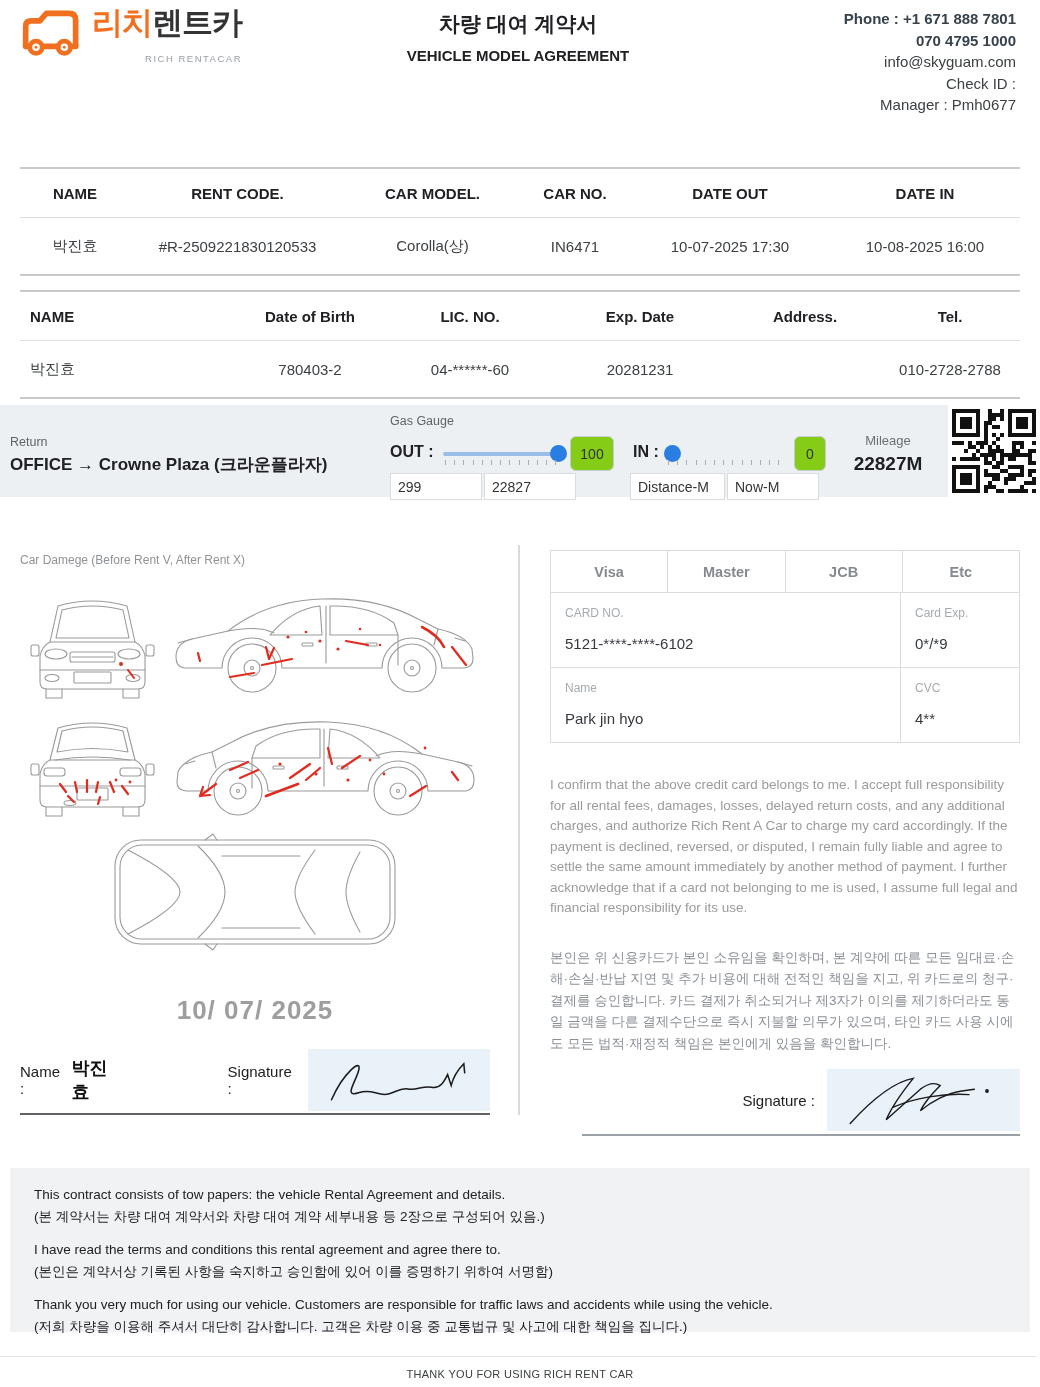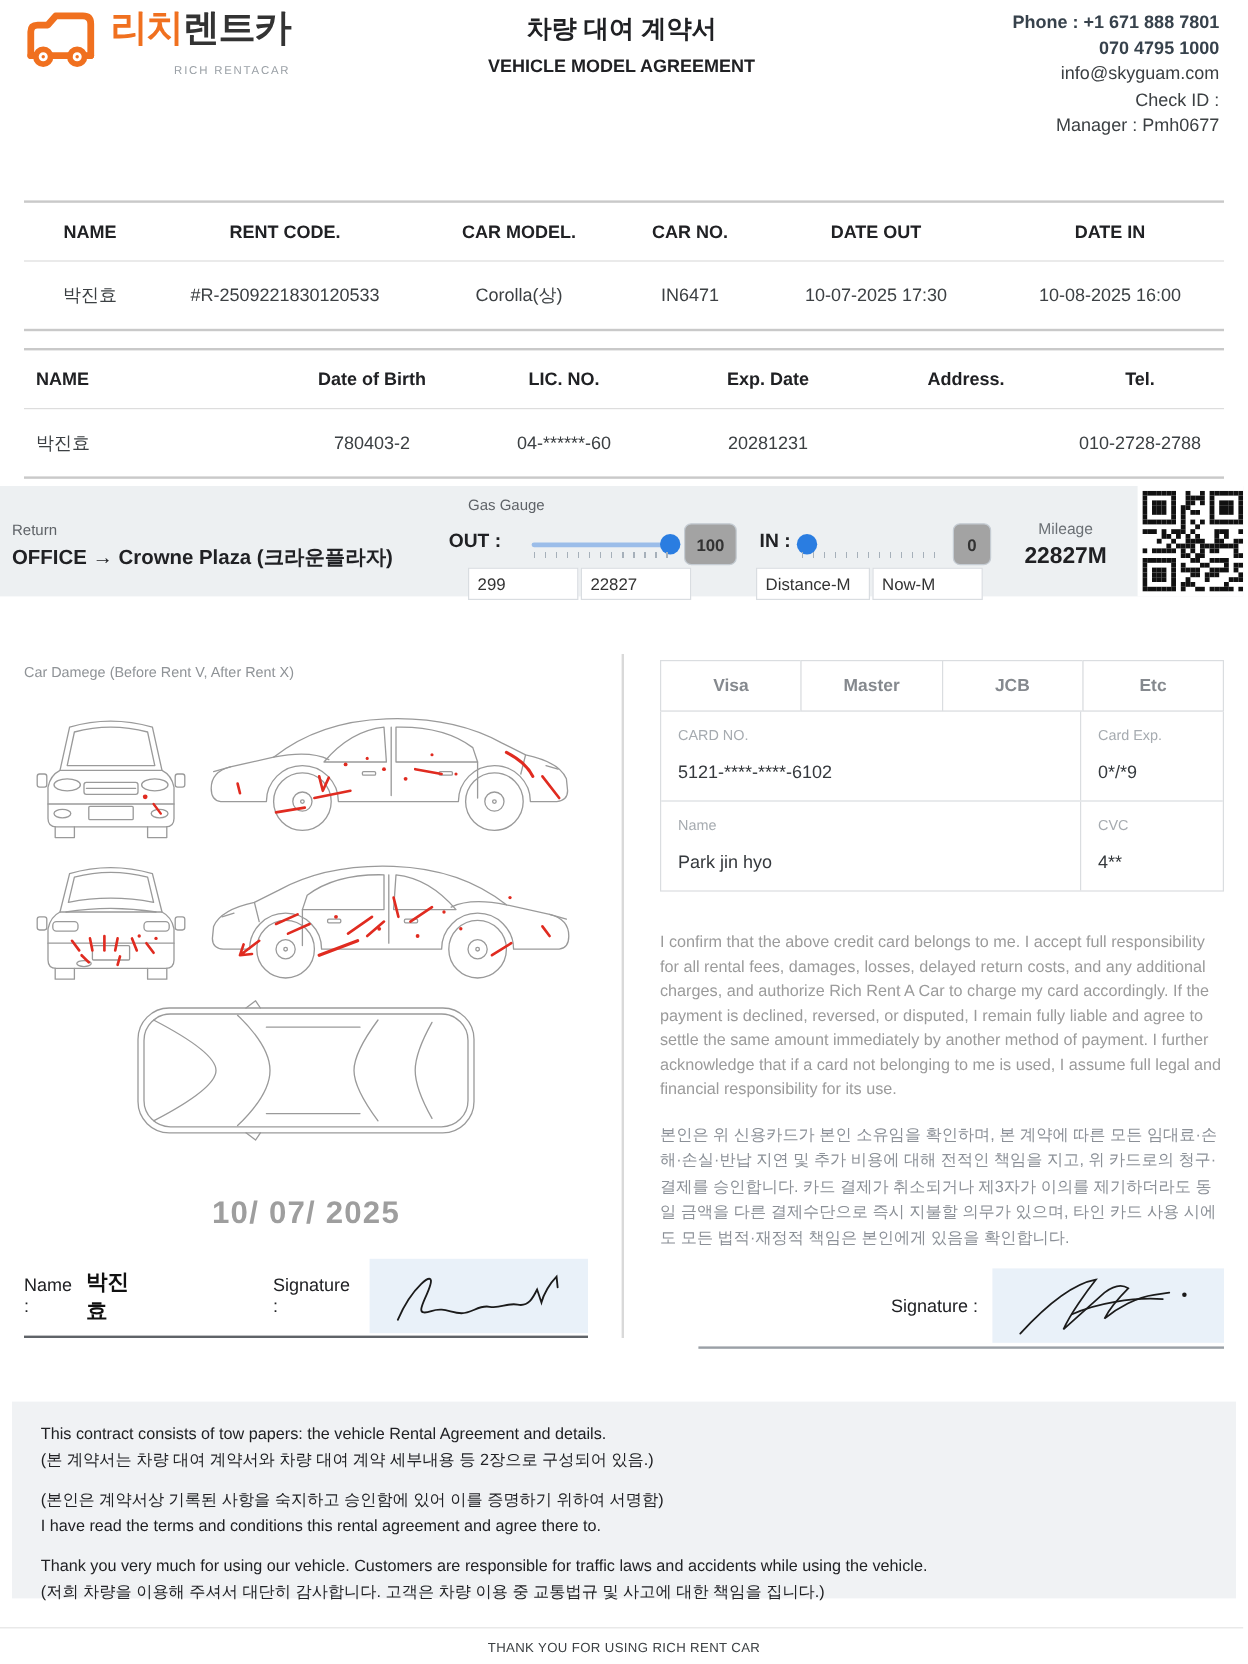--- a/index.html
+++ b/index.html
@@ -28,21 +28,21 @@
   .ret-label{position:absolute;left:10px;top:30px;font-size:12.5px;color:#5f6368;}
   .ret-value{position:absolute;left:10px;top:48px;font-size:17px;font-weight:bold;color:#202124;}
   .gas-label{position:absolute;left:390px;top:9px;font-size:12.5px;color:#5f6368;}
   .io-label{position:absolute;top:38px;font-size:16px;font-weight:bold;color:#202124;}
   .slider{position:absolute;top:40px;height:20px;}
   .fill{position:absolute;top:7px;left:0;height:4px;border-radius:2px;background:#9bbde9;}
   .thumb{position:absolute;top:0;width:17px;height:17px;border-radius:50%;background:#2a7de1;}
   .ticks{position:absolute;top:15px;left:2px;right:2px;height:5px;
          background:repeating-linear-gradient(to right,#a6b0ba 0,#a6b0ba 1px,transparent 1px,transparent 9.2px);}
   .vbox{position:absolute;top:31px;width:42px;height:33px;border:1px solid #c5ccd3;border-radius:6px;
-        background:#a3a3a3;font-weight:bold;font-size:14px;color:#333;display:flex;align-items:center;justify-content:center;}
+        background:#84cc16;font-weight:normal;font-size:14px;color:#333;display:flex;align-items:center;justify-content:center;}
   .tin{position:absolute;top:68px;height:25px;border:1px solid #d9dde1;background:#fff;font-size:14px;
        color:#333;padding:0 7px;font-family:inherit;box-sizing:content-box;}
   .mi-label{position:absolute;left:838px;top:28px;width:100px;text-align:center;font-size:13px;color:#6b7075;}
   .mi-value{position:absolute;left:838px;top:48px;width:100px;text-align:center;font-size:19px;font-weight:bold;color:#202124;}
   .qr-box{position:absolute;left:948px;top:0;width:92px;height:92px;background:#fff;display:flex;align-items:center;justify-content:center;}
   
   .main{position:absolute;top:545px;left:0;width:1040px;height:575px;padding-left:43px;}
   .divider{position:absolute;left:518px;top:0;width:2px;height:570px;background:#d9d9d9;}
   .lcol{position:absolute;left:20px;top:0;width:470px;height:575px;}
   .dmg-title{position:absolute;left:0;top:8px;font-size:12px;color:#8f9397;}
@@ -62,21 +62,21 @@
   .tab:first-child{margin-left:0;}
   .cardtbl{border:1px solid #dadde0;margin-top:-1px;}
   .crow{display:flex;border-bottom:1px solid #dadde0;}
   .crow:last-child{border-bottom:none;}
   .ccell{padding:13px 14px 15px 14px;box-sizing:border-box;}
   .ccell.main-c{flex:1;border-right:1px solid #dadde0;}
   .ccell.side-c{width:118px;}
   .clabel{font-size:12px;color:#a6abb0;margin-bottom:15px;}
   .cvalue{font-size:15px;color:#35393d;}
   .para-en{margin-top:32px;color:#9b9b9b;font-size:13.5px;line-height:20.5px;}
-  .para-kr{margin-top:16px;color:#8b9097;font-size:13.5px;line-height:21.5px;}
+  .para-kr{margin-top:28px;color:#8b9097;font-size:13.5px;line-height:21.5px;}
   .sigrow-r{margin-top:12px;margin-left:32px;border-bottom:2px solid #9aa0a6;height:68px;
             display:flex;align-items:center;justify-content:flex-end;gap:12px;}
   
   .notes{position:absolute;top:1168px;left:10px;width:1020px;height:164px;background:#f0f2f4;
          padding:16px 24px;box-sizing:border-box;}
   .note-pair{margin-bottom:11px;font-size:13.5px;line-height:22px;color:#202124;}
   .footline{position:absolute;top:1356px;left:0;width:1040px;border-top:1px solid #e4e4e4;}
   .foot{position:absolute;top:1368px;left:0;width:1040px;text-align:center;font-size:11px;color:#3c4043;letter-spacing:0.3px;}
   svg{display:block;}
 </style>
@@ -172,21 +172,21 @@
     </tr>
   </tbody>
     </table>
 
   <div class="band">
     <div class="ret-label">Return</div>
     <div class="ret-value">OFFICE → Crowne Plaza (크라운플라자)</div>
 
     <div class="gas-label">Gas Gauge</div>
 
-    <div class="io-label" style="left:374px;">OUT :</div>
+    <div class="io-label" style="left:390px;">OUT :</div>
     <div class="slider" style="left:443px;width:122px;">
       <div class="fill" style="width:100%;"></div>
       <div class="thumb" style="right:-2px;"></div>
       <div class="ticks"></div>
     </div>
     <div class="vbox" style="left:570px;">100</div>
 
     <input class="tin" style="left: 390px; width: 76px;" value="299">
     <input class="tin" style="left: 484px; width: 76px;" value="22827">
 
@@ -628,22 +628,22 @@
       </div>
     </div>
   </div>
 
   <div class="notes">
     <div class="note-pair">
       <div>This contract consists of tow papers: the vehicle Rental Agreement and details.</div>
       <div>(본 계약서는 차량 대여 계약서와 차량 대여 계약 세부내용 등 2장으로 구성되어 있음.)</div>
     </div>
     <div class="note-pair">
+      <div>I have read the terms and conditions this rental agreement and agree there to.</div>
       <div>(본인은 계약서상 기록된 사항을 숙지하고 승인함에 있어 이를 증명하기 위하여 서명함)</div>
-      <div>I have read the terms and conditions this rental agreement and agree there to.</div>
     </div>
     <div class="note-pair">
       <div>Thank you very much for using our vehicle. Customers are responsible for traffic laws and accidents while using the vehicle.</div>
       <div>(저희 차량을 이용해 주셔서 대단히 감사합니다. 고객은 차량 이용 중 교통법규 및 사고에 대한 책임을 집니다.)</div>
     </div>
   </div>
 
   <div class="footline"></div>
   <div class="foot">THANK YOU FOR USING RICH RENT CAR</div>
 

